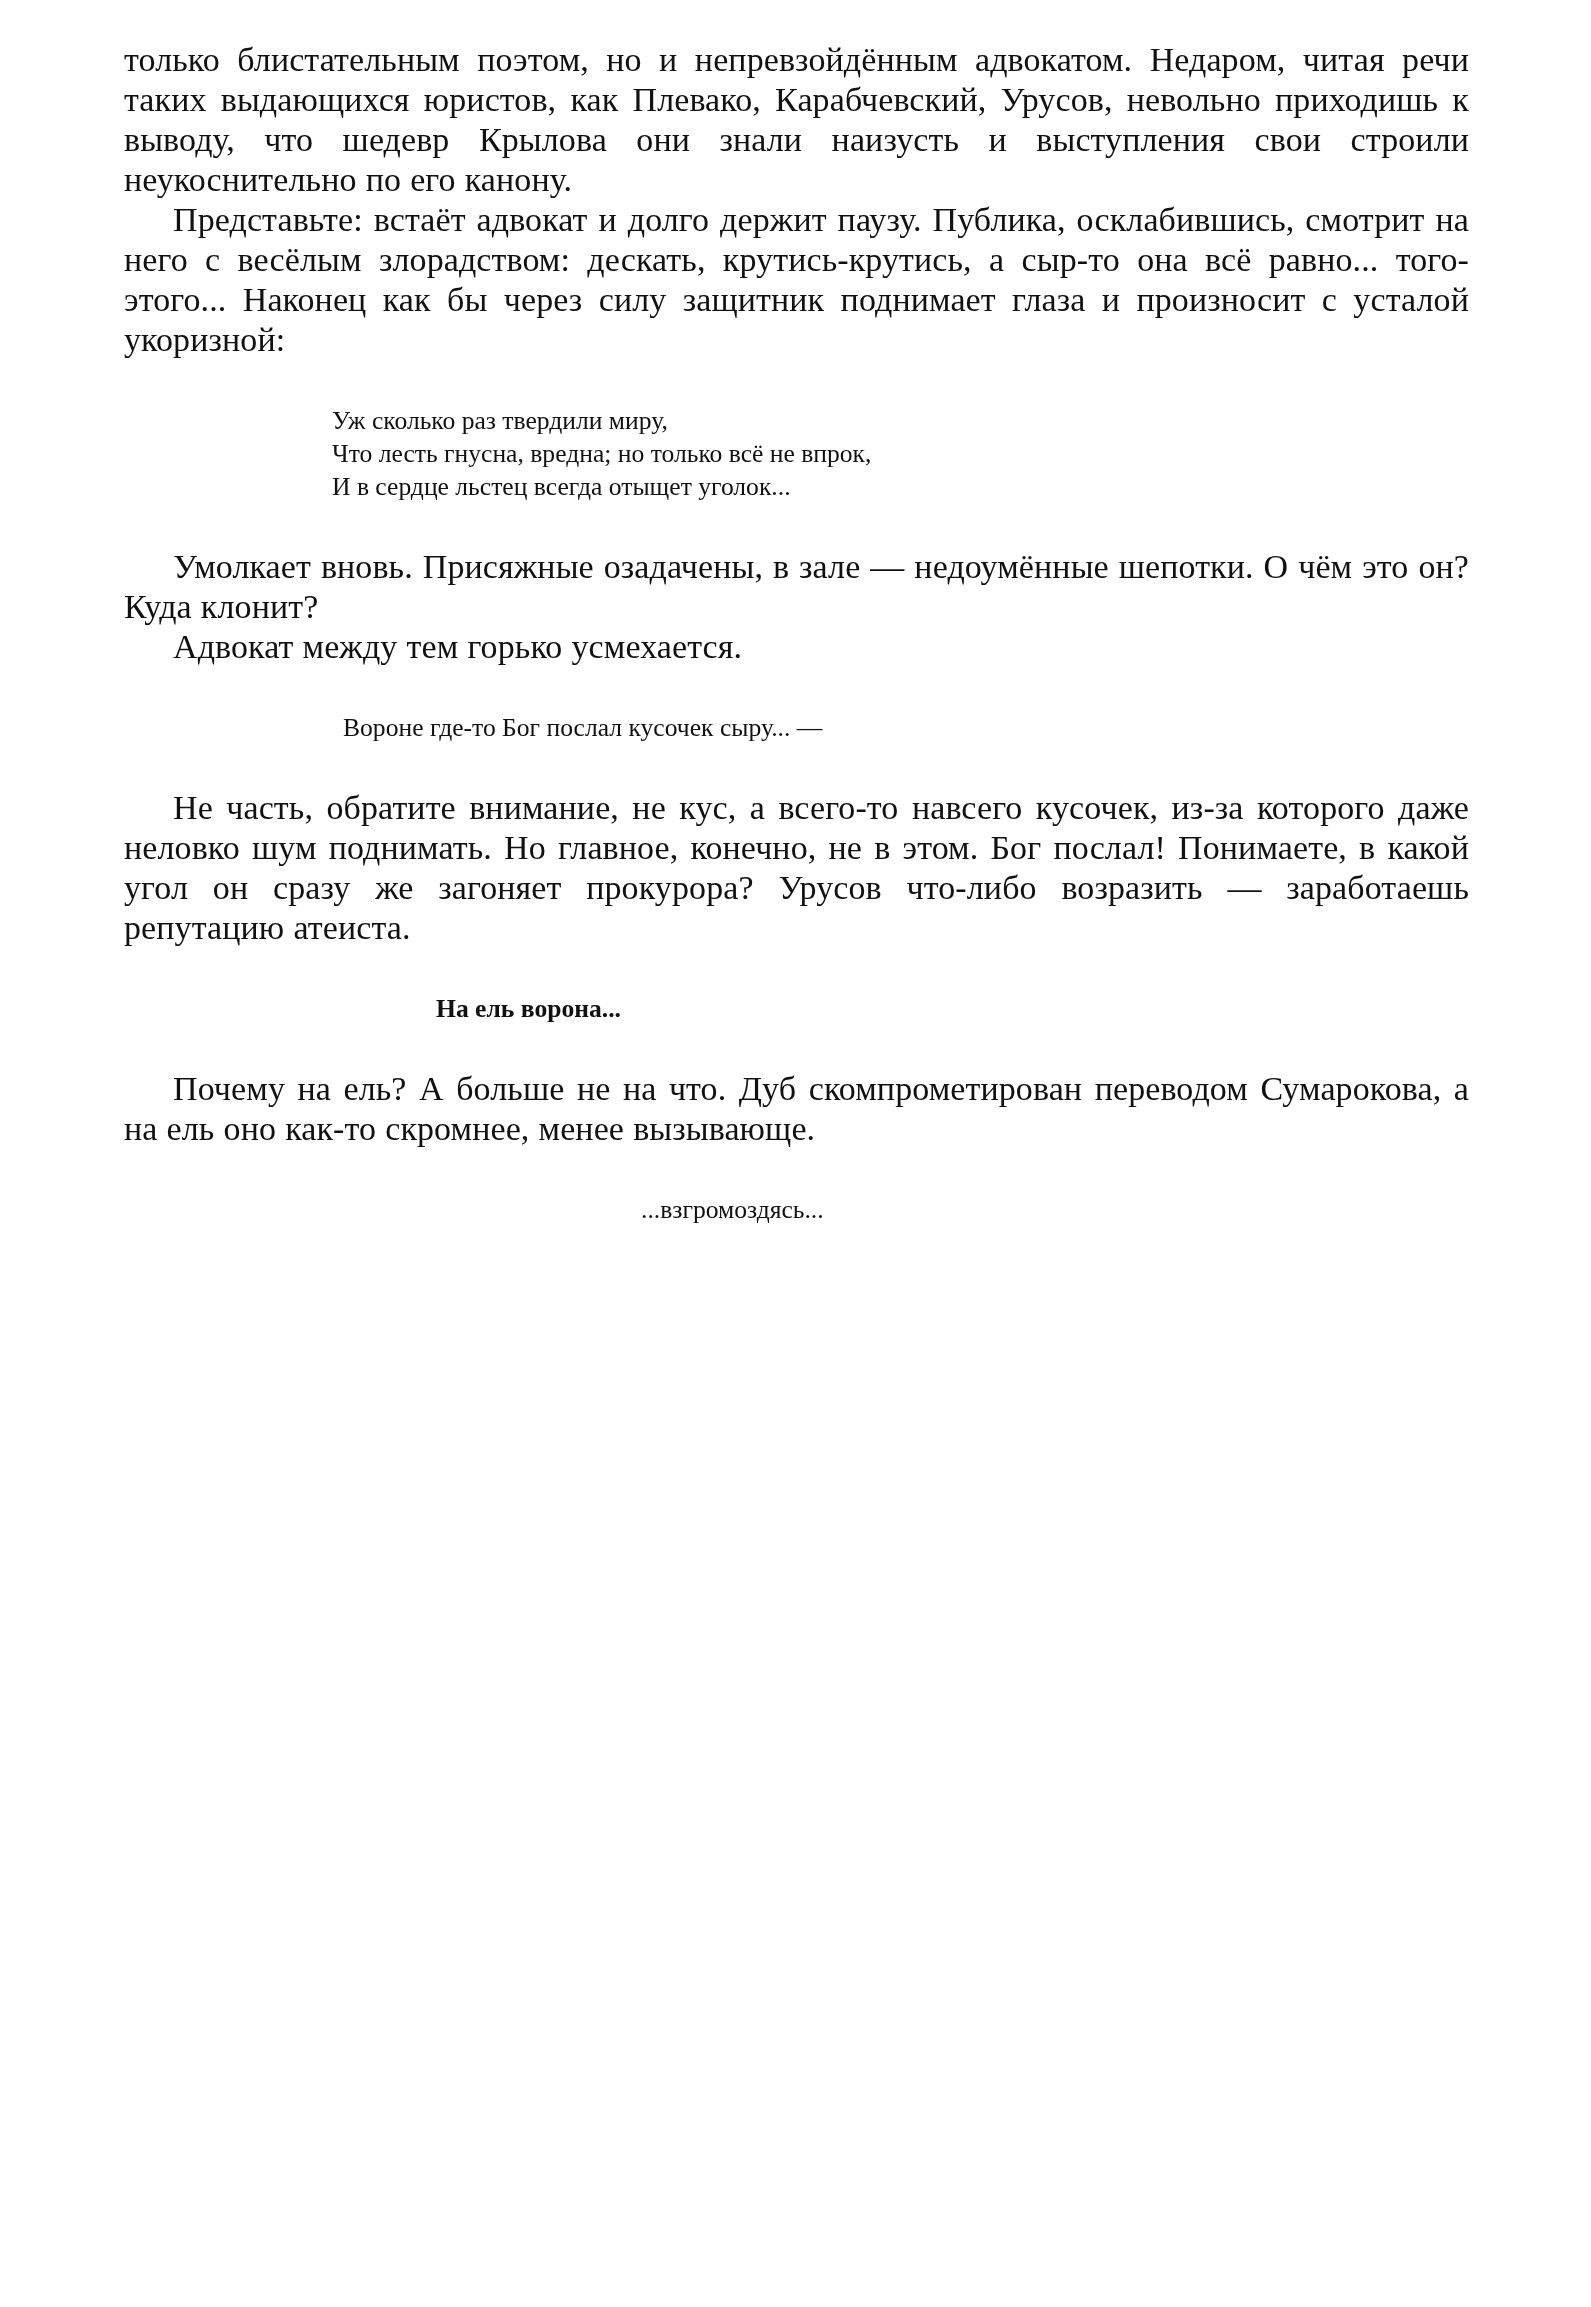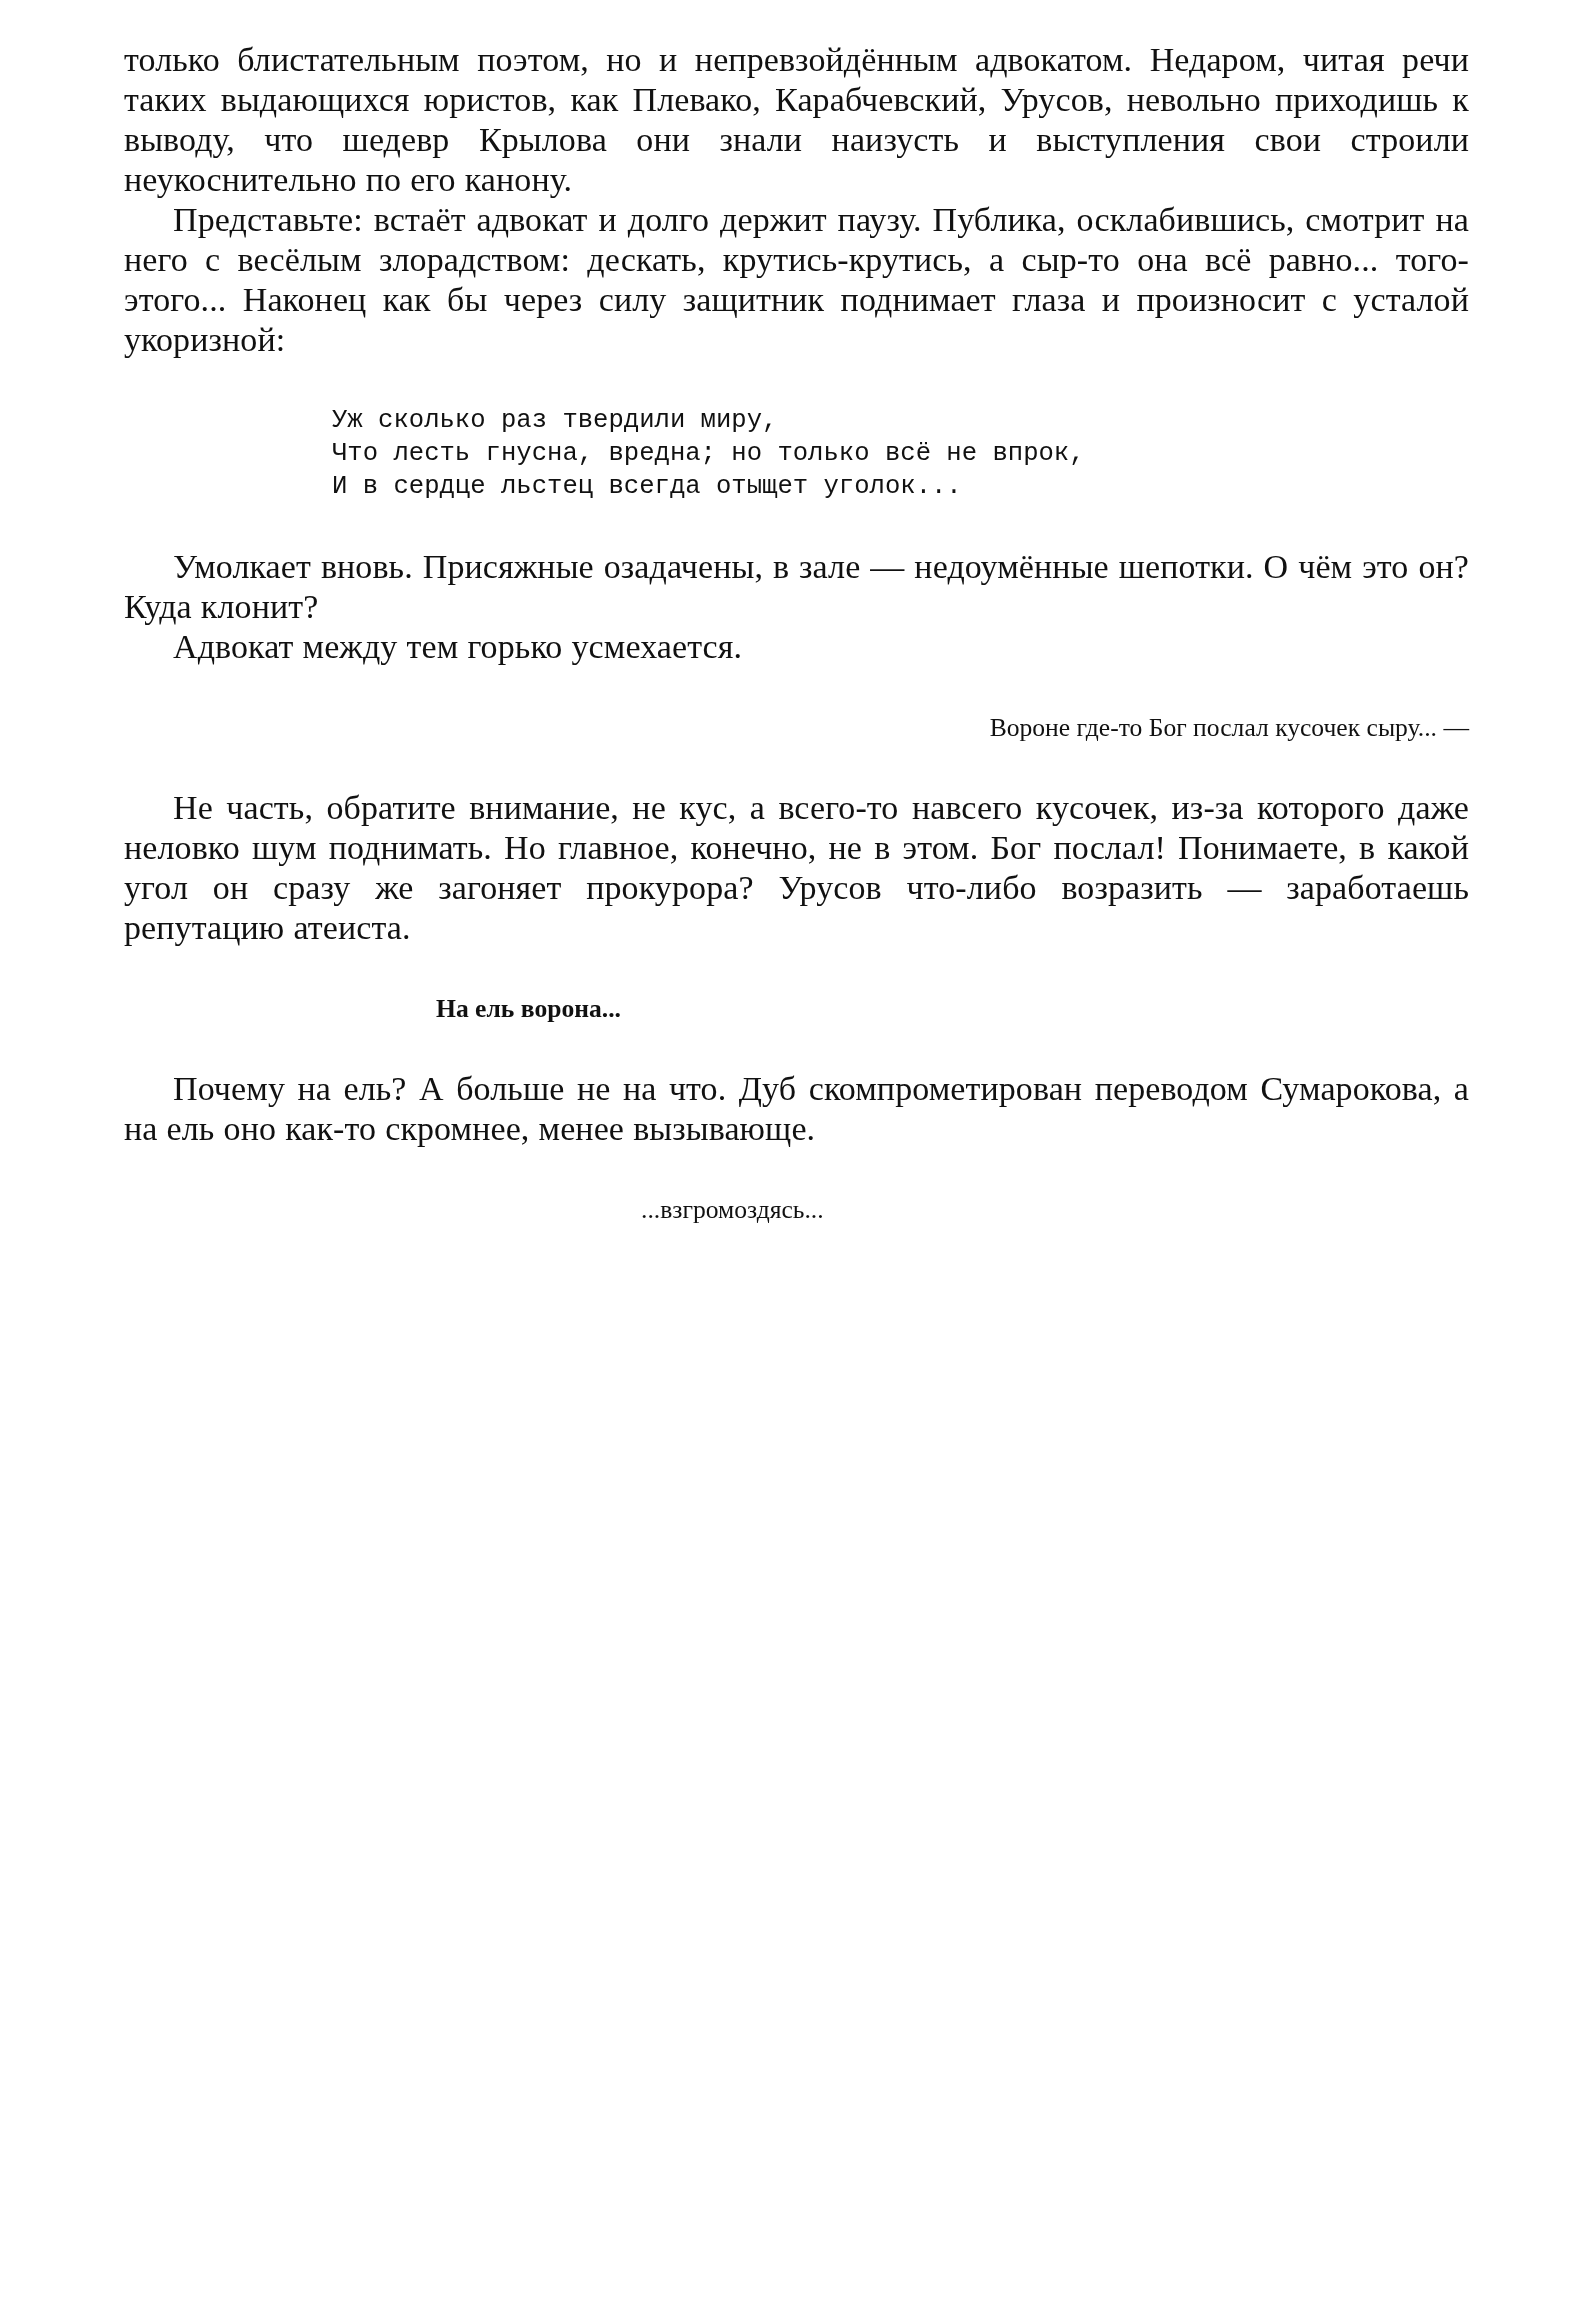--- a/index.html
+++ b/index.html
@@ -40,35 +40,34 @@
     hyphens: manual;
   }
   p.body-par.indent {
     text-indent: 49px;
   }
   .verse-block {
     margin: 0;
     font-size: 25.6px;
     line-height: 1.30;
     text-align: left;
-    font-family: Liberation Mono, monospace;
   }
   .verse-block .verse-line {
     margin: 0;
     white-space: pre-wrap;
   }
   .quote-center {
     margin: 0;
     font-size: 25.6px;
     line-height: 1.3;
     text-align: left;
   }
   .spacer-lg { height: 44px; }
   .verse-indent-1 { padding-left: 208px; }
-  .verse-indent-2 { padding-left: 219px; text-align: right; }
+  .verse-indent-2 { padding-left: 219px; }
   .verse-indent-3 { padding-left: 312px; font-weight: bold; }
   .verse-indent-4 { padding-left: 517px; }
 
   .page-number {
     position: absolute;
     left: 0;
     right: 0;
     top: 2210px;
     text-align: center;
     font-size: 44px;

